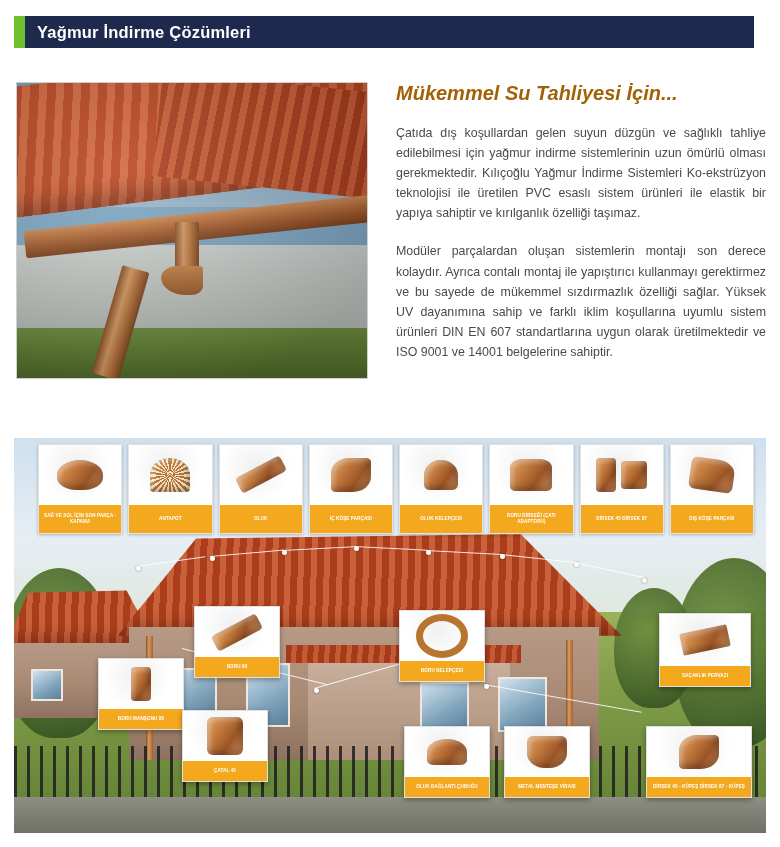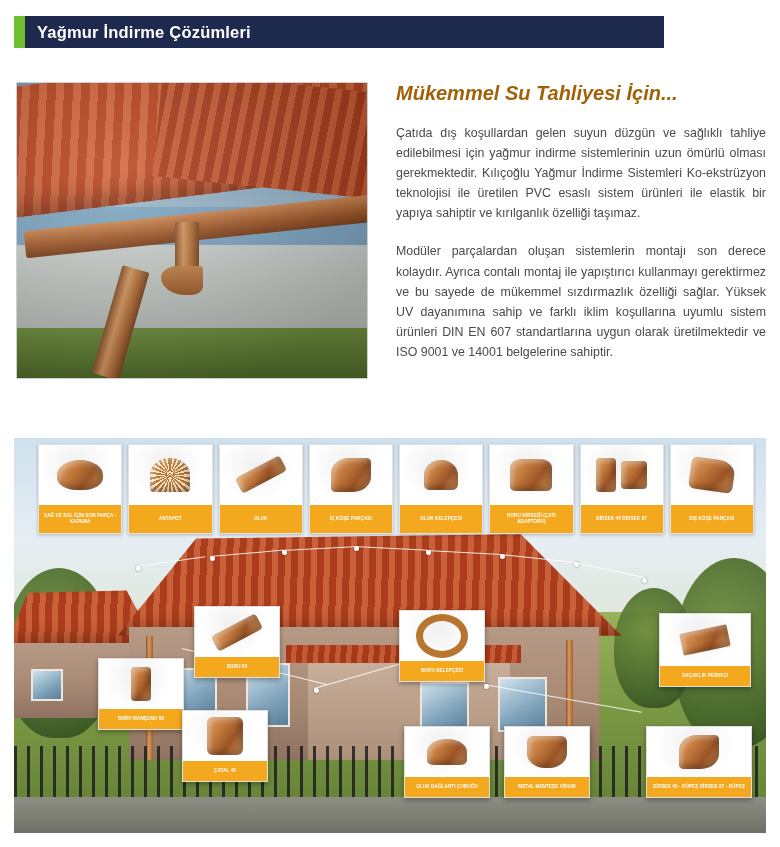--- a/index.html
+++ b/index.html
@@ -18,21 +18,21 @@
     position: relative;
     width: 780px;
     height: 847px;
   }
 
   
   .header-bar {
     position: absolute;
     left: 14px;
     top: 16px;
-    width: 650px;
+    width: 740px;
     height: 32px;
     background: #1d2a4d;
     display: flex;
     align-items: center;
   }
   .header-accent {
     width: 11px;
     height: 32px;
     background: #6fbf2e;
     flex: 0 0 auto;

